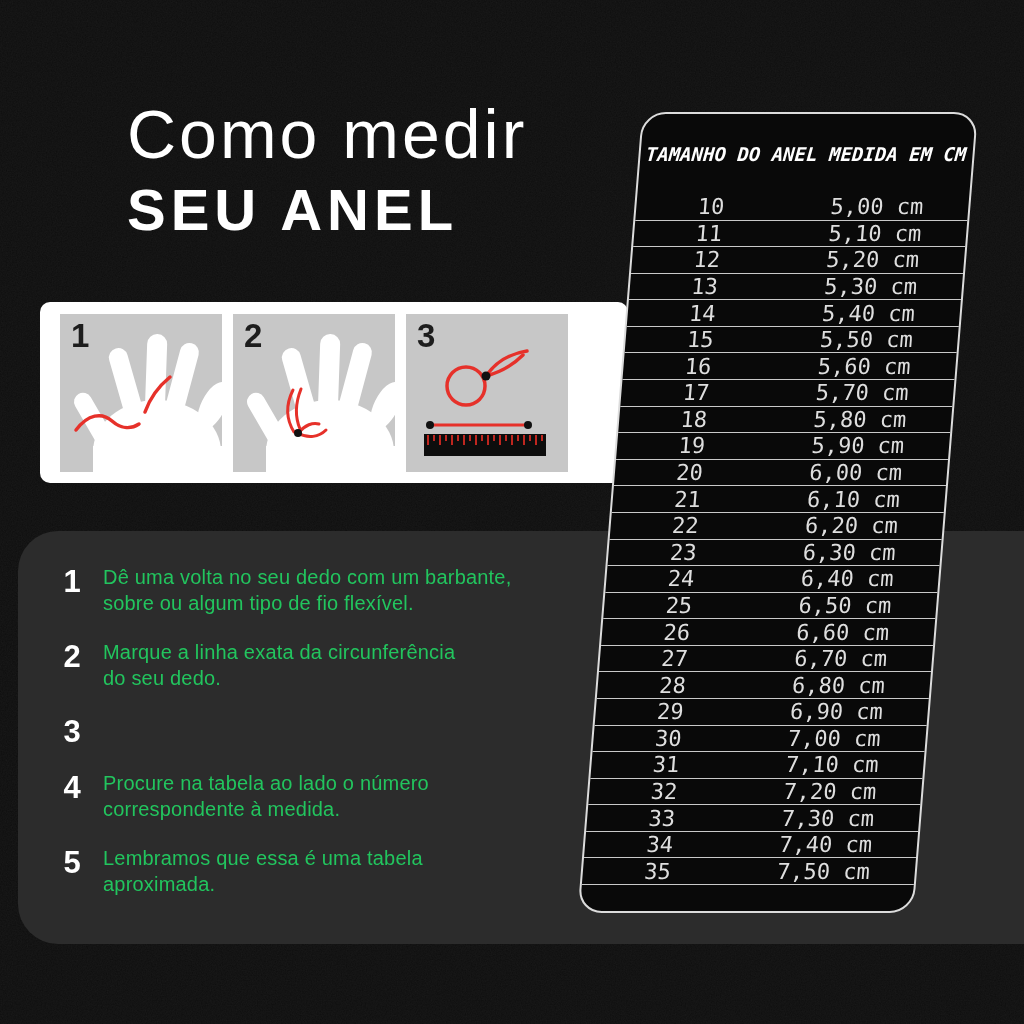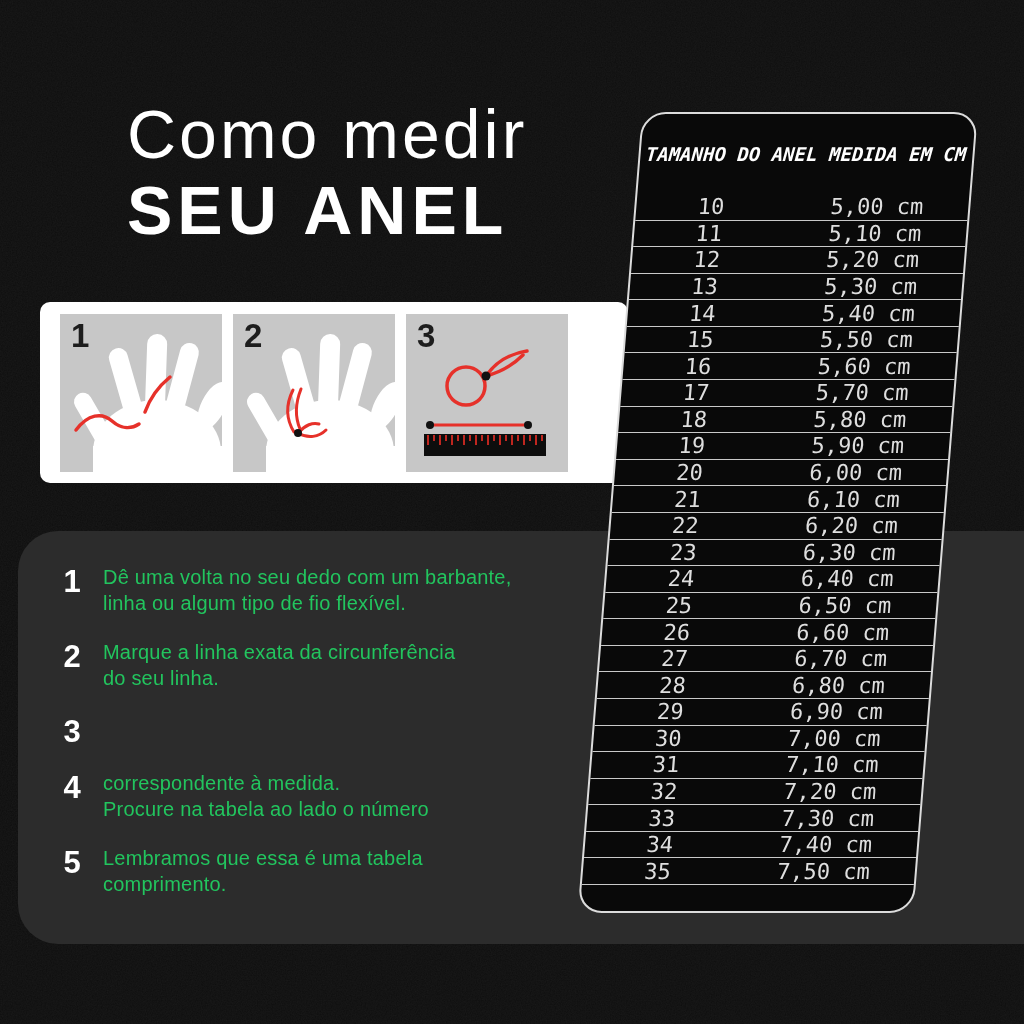--- a/index.html
+++ b/index.html
@@ -3,21 +3,21 @@
 <meta charset="utf-8">
 <style>
   html,body{margin:0;padding:0;background:#000;}
   .stage{position:relative;width:1024px;height:1024px;background:#0e0e0e;overflow:hidden;
          font-family:"Liberation Sans",sans-serif;}
   .noise{position:absolute;left:0;top:0;z-index:0;opacity:.55;}
 
   
   .title{position:absolute;left:127px;top:98px;color:#ffffff;z-index:2;}
   .t1{font-size:68px;font-weight:400;letter-spacing:3px;line-height:72px;}
-  .t2{font-size:68px;font-weight:700;letter-spacing:5px;line-height:80px;}
+  .t2{font-size:58px;font-weight:700;letter-spacing:5px;line-height:80px;}
 
   
   .strip{position:absolute;left:40px;top:302px;width:588px;height:181px;background:#ffffff;
          border-radius:10px;z-index:3;}
   .ibox{position:absolute;top:12px;width:162px;height:158px;background:#c7c7c7;overflow:hidden;}
   .ibox svg{position:absolute;left:0;top:0;}
   .boxnum{position:absolute;left:11px;top:3px;font-size:33px;font-weight:700;color:#1d1d1d;z-index:2;}
   #b1{left:20px}#b2{left:193px}#b3{left:366px}
 
   
@@ -121,45 +121,45 @@
       </svg>
     </div>
   </div>
 
   <div class="panel">
     <div class="instr" id="instrList">
         <div class="item">
           <div class="num">1</div>
           <div class="itext">
             <div>Dê uma volta no seu dedo com um barbante,</div>
-            <div>linha ou algum tipo de fio flexível.</div>
+            <div>sobre ou algum tipo de fio flexível.</div>
           </div>
         </div>
         <div class="item">
           <div class="num">2</div>
           <div class="itext">
             <div>Marque a linha exata da circunferência</div>
-            <div>do seu linha.</div>
+            <div>do seu dedo.</div>
           </div>
         </div>
         <div class="item">
           <div class="num">3</div>
         </div>
         <div class="item">
           <div class="num">4</div>
           <div class="itext">
+            <div>Procure na tabela ao lado o número</div>
             <div>correspondente à medida.</div>
-            <div>Procure na tabela ao lado o número</div>
           </div>
         </div>
         <div class="item">
           <div class="num">5</div>
           <div class="itext">
             <div>Lembramos que essa é uma tabela</div>
-            <div>comprimento.</div>
+            <div>aproximada.</div>
           </div>
         </div>
       </div>
   </div>
 
   <div class="tablewrap">
     <div class="thead">
       <span class="h1">TAMANHO DO ANEL</span>
       <span class="h2">MEDIDA EM CM</span>
     </div>

